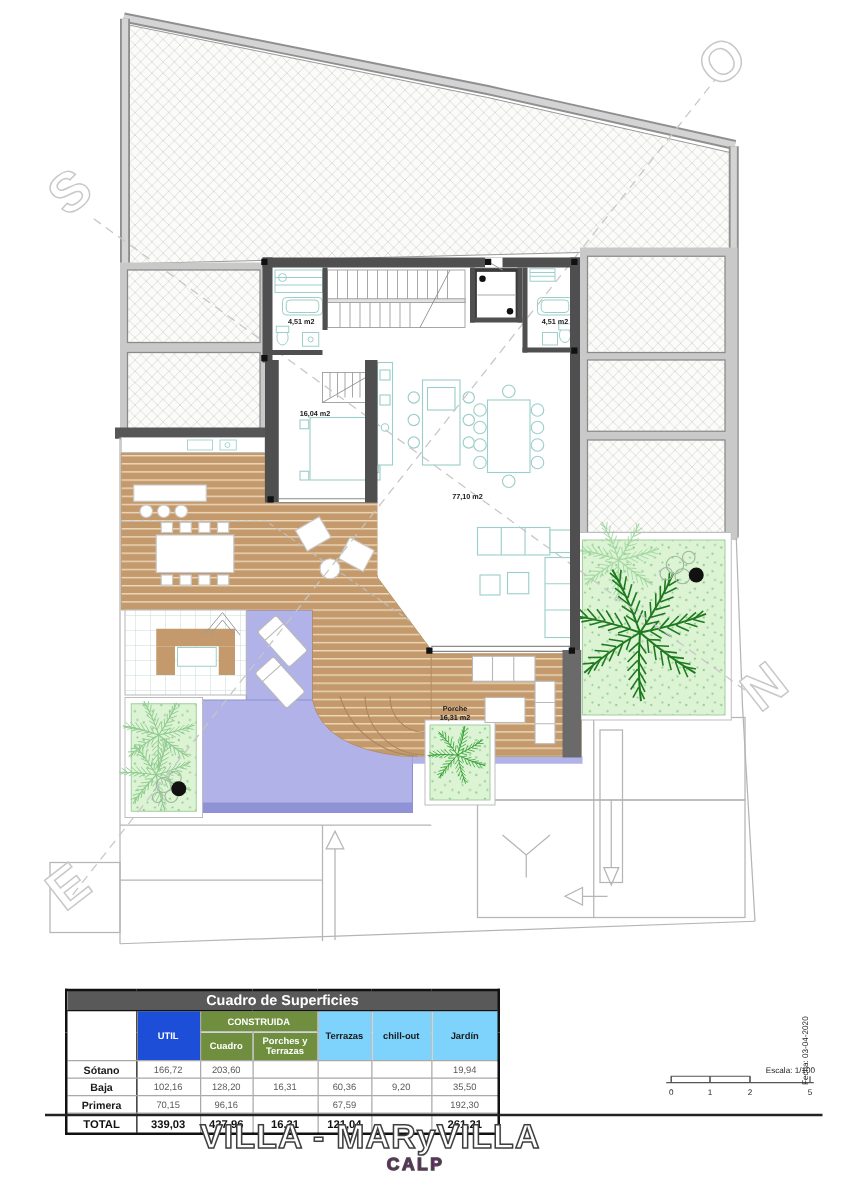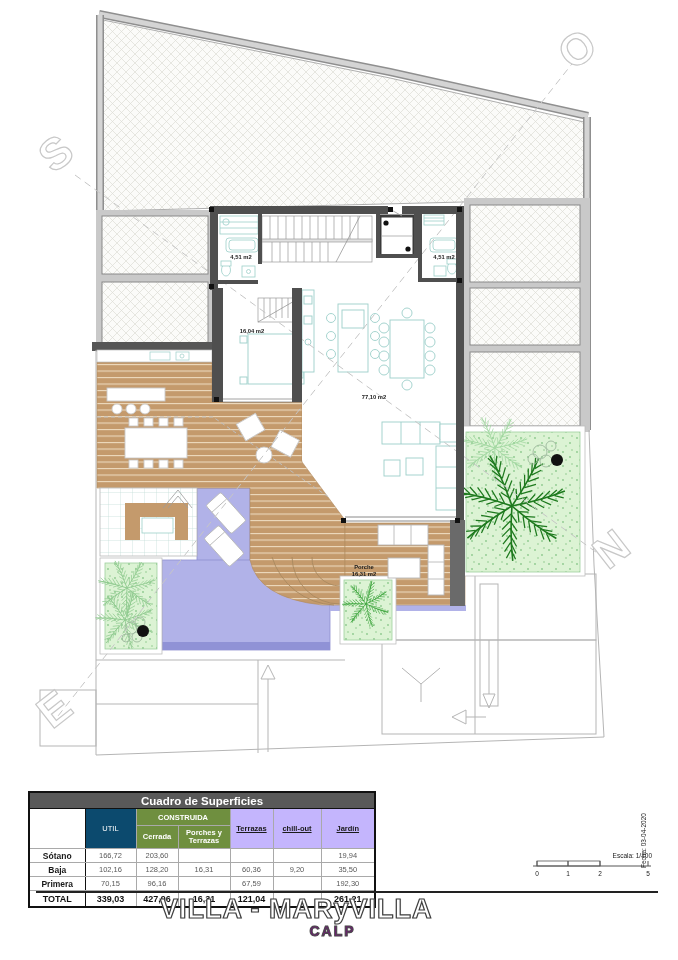--- a/index.html
+++ b/index.html
@@ -1,29 +1,29 @@
 <!DOCTYPE html>
 <html><head>
 <meta charset="utf-8">
 <style>
   html,body{margin:0;padding:0;background:#ffffff;}
   .page{position:relative;width:678px;height:960px;background:#fff;overflow:hidden;
         font-family:"Liberation Sans",sans-serif;}
   .plan-svg{position:absolute;left:0;top:0;}
   
-  .sup-table{position:absolute;left:28px;top:791px;width:346px;border-collapse:collapse;
+  .sup-table{position:absolute;left:52px;top:791px;width:346px;border-collapse:collapse;
              table-layout:fixed;border:2px solid #111;}
   .sup-table td{border:0.5px solid #a9a9a9;text-align:center;vertical-align:middle;
                 padding:0;overflow:hidden;font-size:7.5px;color:#595959;}
   .t-title td{background:#595959;color:#fff;font-size:11.5px;font-weight:600;height:15px;border:1px solid #111;}
   .c-blank{background:#fff;border-right:1px solid #111 !important;}
-  .c-util{background:#0c4a6e;color:#fff !important;font-weight:normal;}
+  .c-util{background:#1d4ed8;color:#fff !important;font-weight:bold;}
   .c-cons{background:#6f8f3f;color:#fff !important;font-weight:bold;height:16px;}
   .c-green{background:#6f8f3f;color:#fff !important;font-weight:bold;font-size:6.8px;height:22px;line-height:1.05;}
-  .c-gray{background:#c4b5fd;color:#1a1a1a !important;font-weight:bold;text-decoration:underline;}
+  .c-gray{background:#7dd3fc;color:#1a1a1a !important;font-weight:bold;}
   .r-data td{height:13px;}
   .r-data .rlab{font-weight:bold;color:#1a1a1a;font-size:8.5px;border-right:1px solid #111;}
   .r-total td{height:15px;font-weight:bold;color:#111;font-size:9px;border-top:1.2px solid #111;}
   .r-total .rlab{border-right:1px solid #111;}
   
   .bottom-rule{position:absolute;left:36px;top:891px;width:622px;height:2px;background:#222;}
   .proj-title{position:absolute;left:160px;top:894px;width:345px;text-align:left;
               font-size:27px;font-weight:800;letter-spacing:1px;color:#fff;
               -webkit-text-stroke:1.2px #3f3f3f;text-shadow:0 0 1px #666;}
   .proj-loc{position:absolute;left:160px;top:923px;width:345px;text-align:center;
@@ -406,21 +406,21 @@
         </tr>
   <tr>
     <td rowspan="2" class="c-blank"></td>
     <td rowspan="2" class="c-util">UTIL</td>
     <td colspan="2" class="c-cons">CONSTRUIDA</td>
     <td rowspan="2" class="c-gray">Terrazas</td>
     <td rowspan="2" class="c-gray">chill-out</td>
     <td rowspan="2" class="c-gray">Jardín</td>
   </tr>
   <tr>
-    <td class="c-green">Cerrada</td>
+    <td class="c-green">Cuadro</td>
     <td class="c-green">Porches y Terrazas</td>
   </tr>
   <tr class="r-data">
     <td class="rlab">Sótano</td>
     <td>166,72</td>
     <td>203,60</td>
     <td></td>
     <td></td>
     <td></td>
     <td>19,94</td>

